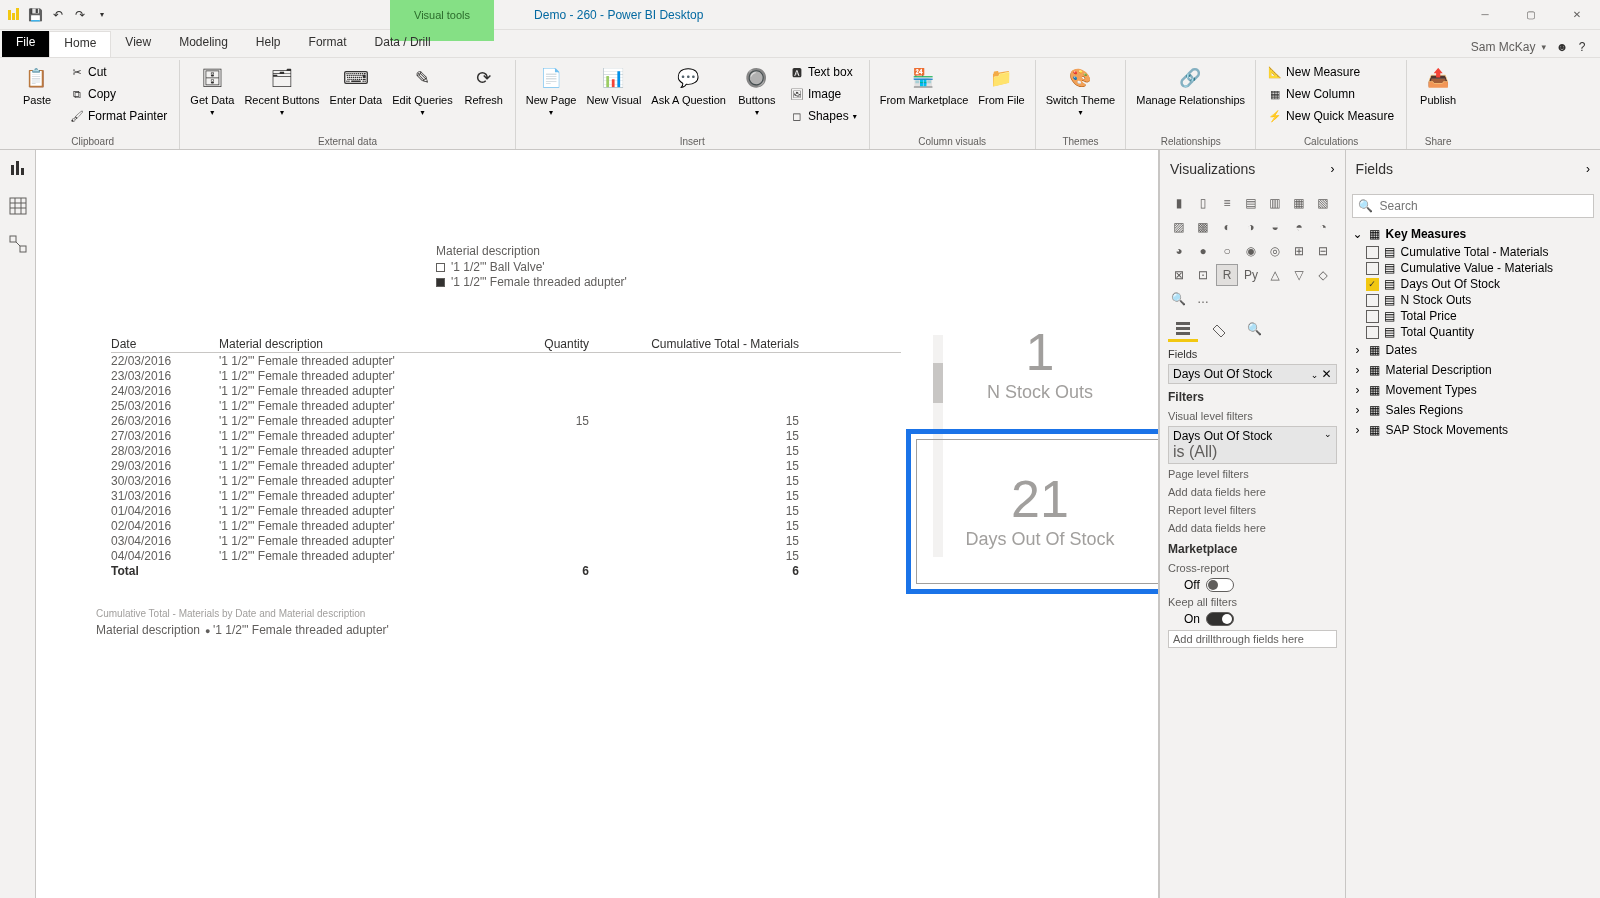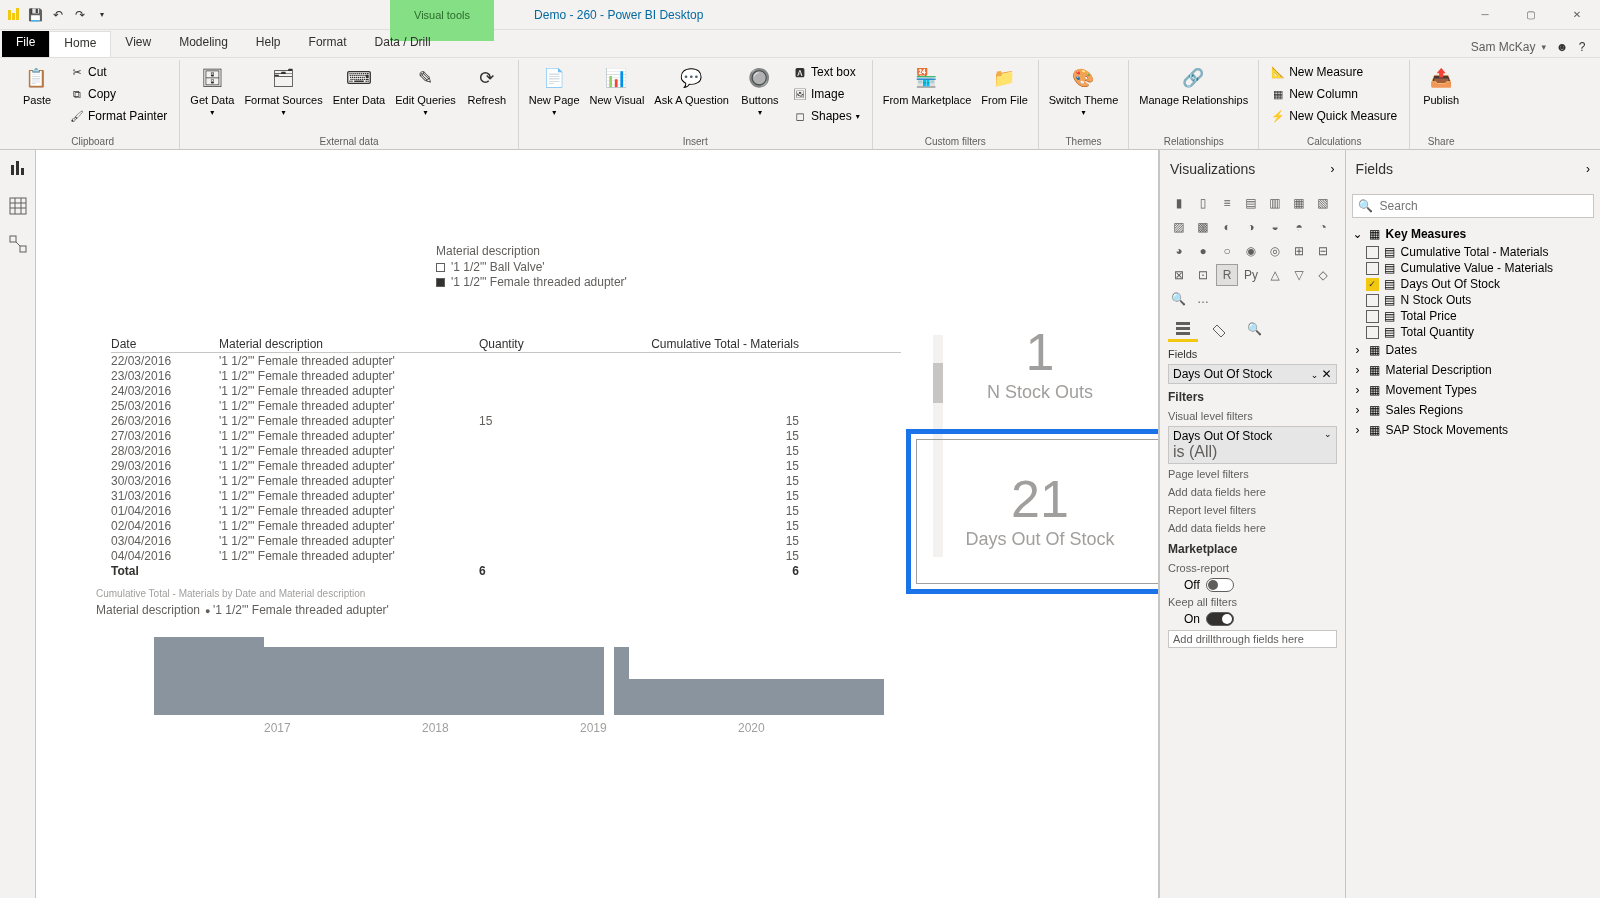--- a/index.html
+++ b/index.html
@@ -49,35 +49,35 @@
 .legend .lt{margin-bottom:2px}
 .legend .li{display:flex;align-items:center;gap:6px;margin-bottom:1px}
 .sw{width:9px;height:9px;border:1px solid #605e5c;display:inline-block}
 .sw.fill{background:#323130}
 
 .datatable{position:absolute;left:75px;top:185px;width:790px}
 .thead,.trow{display:flex;height:15px;align-items:center;font-size:11px;color:#323130}
 .thead{font-weight:400;color:#323130;border-bottom:1px solid #c8c6c4;height:18px}
 .c1{width:108px}
 .c2{width:260px}
-.c3{width:110px;}
+.c3{width:110px;text-align:right}
 .c4{width:210px;text-align:right}
 .trow{color:#605e5c}
 .trow.total{font-weight:700;color:#323130}
 .tscroll{position:absolute;right:-42px;top:0;width:10px;height:222px;background:#f3f2f1}
 .tscroll:after{content:"";position:absolute;right:0;top:28px;width:10px;height:40px;background:#c8c6c4}
 
 .card{position:absolute;text-align:center}
 .bignum{font-size:52px;color:#a19f9d;font-weight:300;line-height:1}
 .cardlbl{font-size:18px;color:#a19f9d;margin-top:4px}
 .card1{left:870px;top:175px;width:268px;border:1px solid transparent}
 .card2{left:870px;top:279px;width:268px;height:165px;border:5px solid #1a73e8;display:flex;flex-direction:column;align-items:center;justify-content:center}
 .card2 .inner{border:1px solid #a19f9d;width:248px;height:145px;display:flex;flex-direction:column;align-items:center;justify-content:center;position:relative}
 
-.chart{position:absolute;left:60px;top:438px;width:825px;height:155px}
+.chart{position:absolute;left:60px;top:458px;width:825px;height:155px}
 .chart .ctitle{font-size:10px;color:#a19f9d}
 .chart .clegend{font-size:9px;color:#605e5c;margin-top:4px}
 .chart .area{position:relative;height:100px;margin-top:8px;margin-left:28px}
 
 .rside{position:absolute;right:0;top:150px;bottom:0;width:442px;display:flex;background:#f3f2f1;border-left:1px solid #c8c6c4}
 .vispane,.fldpane{display:flex;flex-direction:column;border-left:1px solid #c8c6c4}
 .vispane{width:186px}
 .fldpane{width:256px}
 .paneh{height:38px;display:flex;align-items:center;justify-content:space-between;padding:0 10px;cursor:pointer}
 .paneh .pt{font-size:14px;color:#323130;font-weight:500}
@@ -181,21 +181,21 @@
   </div>
   <div class="rgroup">
     <div class="rgbody">
       <div class="bigbtn">
           <span class="bi">🗄</span>
           <span class="lbl">Get Data</span>
           <span style="font-size:8px">▾</span>
         </div>
       <div class="bigbtn">
           <span class="bi">🗂</span>
-          <span class="lbl">Format Sources</span>
+          <span class="lbl">Recent Buttons</span>
           <span style="font-size:8px">▾</span>
         </div>
       <div class="bigbtn">
           <span class="bi">⌨</span>
           <span class="lbl">Enter Data</span>
         </div>
       <div class="bigbtn">
           <span class="bi">✎</span>
           <span class="lbl">Edit Queries</span>
           <span style="font-size:8px">▾</span>
@@ -249,21 +249,21 @@
     <div class="rgbody">
       <div class="bigbtn">
           <span class="bi">🏪</span>
           <span class="lbl">From Marketplace</span>
         </div>
       <div class="bigbtn">
           <span class="bi">📁</span>
           <span class="lbl">From File</span>
         </div>
     </div>
-    <div class="rlabel">Custom filters</div>
+    <div class="rlabel">Column visuals</div>
   </div>
   <div class="rgroup">
     <div class="rgbody">
       <div class="bigbtn">
           <span class="bi">🎨</span>
           <span class="lbl">Switch Theme</span>
           <span style="font-size:8px">▾</span>
         </div>
     </div>
     <div class="rlabel">Themes</div>
@@ -459,31 +459,20 @@
     <div class="card card2">
       <div class="inner">
         <div class="bignum">21</div>
         <div class="cardlbl">Days Out Of Stock</div>
       </div>
     </div>
 
     <div class="chart">
       <div class="ctitle">Cumulative Total - Materials by Date and Material description</div>
       <div class="clegend"><span>Material description</span> &nbsp;●&nbsp;<span>'1 1/2"' Female threaded adupter'</span></div>
-      <div class="area">
-        <svg width="800" height="115">
-          <text x="-20" y="36" font-size="9" fill="#a19f9d">10</text>
-          <text x="-16" y="92" font-size="9" fill="#a19f9d">0</text>
-          <path d="M 30 12 L 140 12 L 140 22 L 298 22 L 298 22 L 480 22 L 480 90 L 490 90 L 490 22 L 505 22 L 505 54 L 760 54 L 760 90 L 30 90 Z" fill="#7d8894" opacity=".9"></path>
-          <text x="140" y="107" font-size="9" fill="#a19f9d">2017</text>
-          <text x="298" y="107" font-size="9" fill="#a19f9d">2018</text>
-          <text x="456" y="107" font-size="9" fill="#a19f9d">2019</text>
-          <text x="614" y="107" font-size="9" fill="#a19f9d">2020</text>
-        </svg>
-      </div>
     </div>
   </div>
 </div>
 
 <div class="rside">
 
   <div class="vispane">
     <div class="paneh">
         <span class="pt">Visualizations</span>
         <span>›</span>

